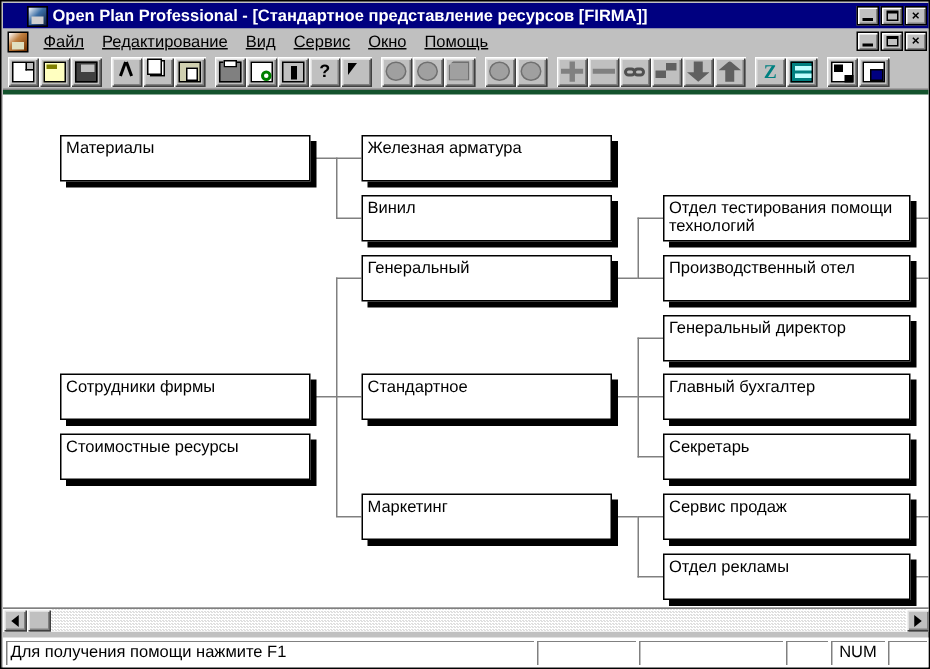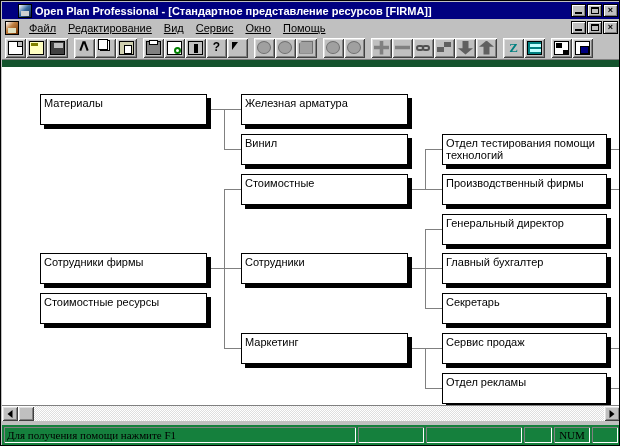--- a/index.html
+++ b/index.html
@@ -173,21 +173,21 @@
   .g-tile { background:#fff; border:1px solid #000; box-sizing:border-box; }
   .g-tile::after{content:"";position:absolute;left:1px;top:1px;width:6px;height:5px;background:#000;box-shadow:7px 7px 0 #000;}
   .g-nest { background:#fff; border:1px solid #000; box-sizing:border-box; }
   .g-nest::after{content:"";position:absolute;right:0px;bottom:0px;width:9px;height:8px;background:#000080;border:1px solid #000;box-sizing:border-box;}
 
   
   .client {
     position: absolute; left: 1px; top: 59px;
     width: 618px; height: 345px;
     background: #ffffff;
-    border-top: 7px solid #14532d;
+    border-top: 3px solid #14532d;
     box-sizing: border-box;
     overflow: hidden;
   }
   .diagram { position: absolute; left: 0; top: 0; width: 618px; height: 345px; }
 
   .node {
     position: absolute;
     background: #ffffff;
     border: 1px solid #000000;
     box-sizing: border-box;
@@ -243,26 +243,25 @@
     background: #c0c0c0;
     box-shadow: inset 1px 1px 0 #ffffff, inset -1px -1px 0 #404040,
                 inset 2px 2px 0 #dfdfdf, inset -2px -2px 0 #808080;
     box-sizing: border-box;
   }
 
   
   .statusbar {
     position: absolute; left: 1px; top: 424px;
     width: 618px; height: 20px;
-    background: #15803d;
+    background: #ffffff;
     display: flex; align-items: flex-end;
     box-sizing: border-box;
     padding: 2px 2px;
     gap: 2px;
-    font-family: Liberation Serif, serif;
   }
   .sb-pane {
     height: 16px;
     box-shadow: inset 1px 1px 0 #808080, inset -1px -1px 0 #ffffff;
     box-sizing: border-box;
     display: flex; align-items: center;
     padding-left: 3px;
     font-size: 11px;
     color: #000;
     white-space: nowrap;
@@ -421,25 +420,25 @@
         <div class="wire h" style="left: 423px; top: 321px; width: 17px;"></div>
         <div class="wire h" style="left: 605px; top: 82px; width: 14px;"></div>
         <div class="wire h" style="left: 605px; top: 122px; width: 14px;"></div>
         <div class="wire h" style="left: 605px; top: 281px; width: 14px;"></div>
         <div class="wire h" style="left: 605px; top: 321px; width: 14px;"></div>
         <div class="node" style="left: 38px; top: 27px; width: 167px; height: 31px;">Материалы</div>
         <div class="node" style="left: 239px; top: 27px; width: 167px; height: 31px;">Железная арматура</div>
         <div class="node" style="left: 239px; top: 67px; width: 167px; height: 31px;">Винил</div>
         <div class="node" style="left: 440px; top: 67px; width: 165px; height: 31px;">Отдел тестирования помощи
 технологий</div>
-        <div class="node" style="left: 239px; top: 107px; width: 167px; height: 31px;">Стоимостные</div>
-        <div class="node" style="left: 440px; top: 107px; width: 165px; height: 31px;">Производственный фирмы</div>
+        <div class="node" style="left: 239px; top: 107px; width: 167px; height: 31px;">Генеральный</div>
+        <div class="node" style="left: 440px; top: 107px; width: 165px; height: 31px;">Производственный отел</div>
         <div class="node" style="left: 440px; top: 147px; width: 165px; height: 31px;">Генеральный директор</div>
         <div class="node" style="left: 38px; top: 186px; width: 167px; height: 31px;">Сотрудники фирмы</div>
-        <div class="node" style="left: 239px; top: 186px; width: 167px; height: 31px;">Сотрудники</div>
+        <div class="node" style="left: 239px; top: 186px; width: 167px; height: 31px;">Стандартное</div>
         <div class="node" style="left: 440px; top: 186px; width: 165px; height: 31px;">Главный бухгалтер</div>
         <div class="node" style="left: 38px; top: 226px; width: 167px; height: 31px;">Стоимостные ресурсы</div>
         <div class="node" style="left: 440px; top: 226px; width: 165px; height: 31px;">Секретарь</div>
         <div class="node" style="left: 239px; top: 266px; width: 167px; height: 31px;">Маркетинг</div>
         <div class="node" style="left: 440px; top: 266px; width: 165px; height: 31px;">Сервис продаж</div>
         <div class="node" style="left: 440px; top: 306px; width: 165px; height: 31px;">Отдел рекламы</div>
       </div>
   </div>
 
   <div class="hscroll">

